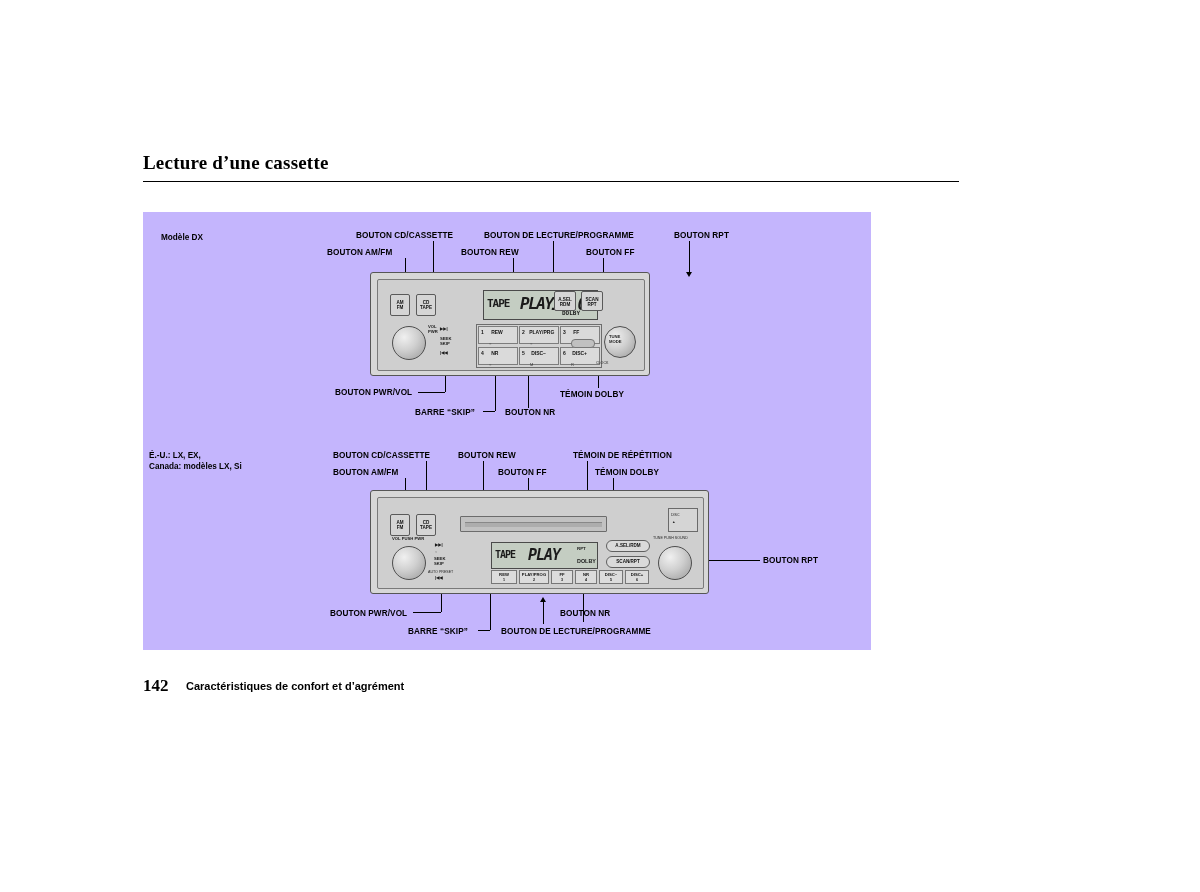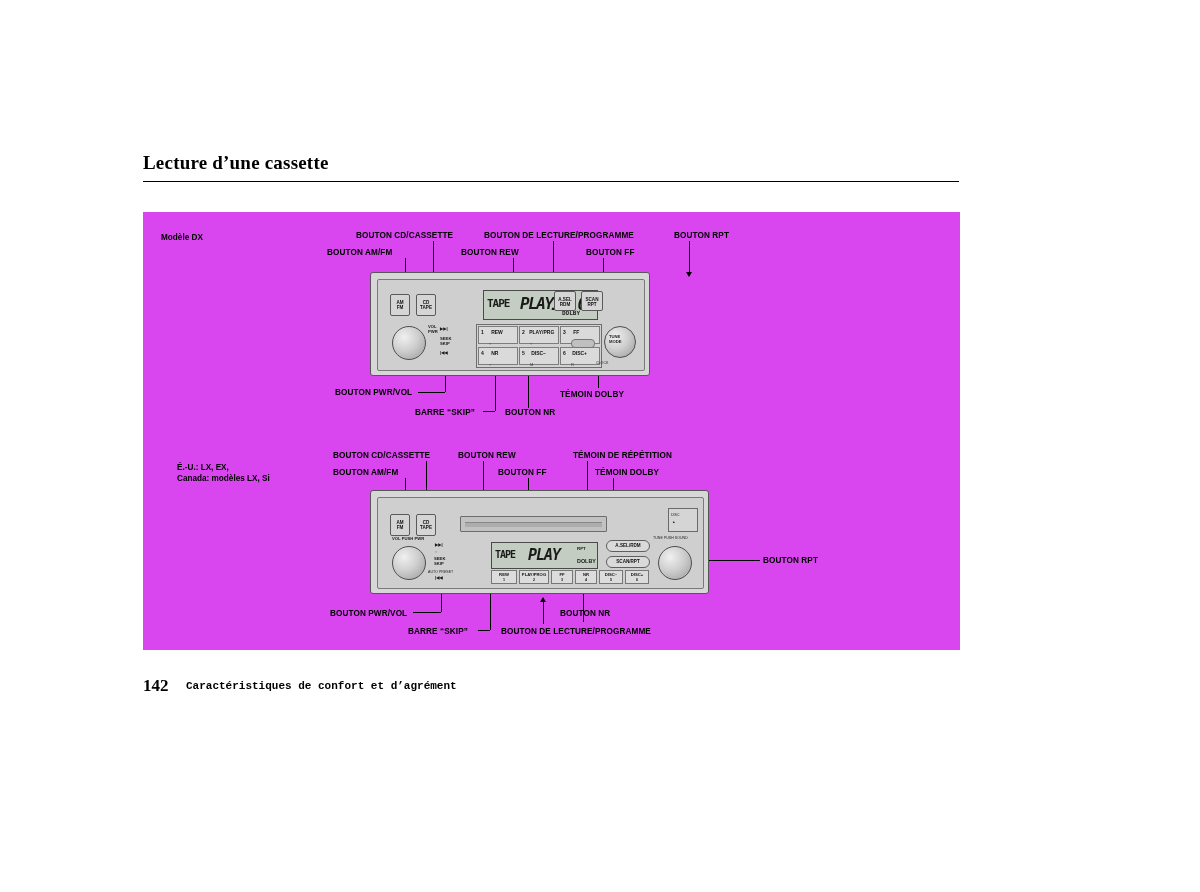--- a/index.html
+++ b/index.html
@@ -40,40 +40,40 @@
     width: 816px;
     height: 1px;
     background: #000;
   }
 
   
   .figure-panel {
     position: absolute;
     left: 143px;
     top: 212px;
-    width: 817px;
+    width: 728px;
     height: 438px;
-    background: #d946ef;
+    background: #c4b5fd;
   }
 
   
   .folio {
     position: absolute;
     left: 143px;
     top: 676px;
     font-family: "Liberation Serif", serif;
     font-weight: bold;
     font-size: 17px;
     color: #000;
   }
   .footer-text {
     position: absolute;
     left: 186px;
     top: 680px;
-    font-family: Liberation Mono, monospace;
+    font-family: Liberation Sans, sans-serif;
     font-weight: bold;
     font-size: 11px;
     color: #000;
   }
 
   
   .callout {
     position: absolute;
     font-size: 8.2px;
     font-weight: bold;
@@ -431,21 +431,21 @@
 
         <div class="btn-amfm" style="left:176px; top:11px; width:22px; height:20px; white-space:pre;">A.SEL
 RDM</div>
         <div class="btn-amfm" style="left:203px; top:11px; width:22px; height:20px; white-space:pre;">SCAN
 RPT</div>
 
         <div style="position:absolute; left:193px; top:59px; width:22px; height:7px; background:#c0c0c0; border:1px solid #777; border-radius:4px;"></div>
       </div>
     </div>
 
-    <div class="model-label" style="left:34px; top:238px; white-space:pre;margin-top:12px;">É.-U.: LX, EX,
+    <div class="model-label" style="left:6px; top:238px; white-space:pre;">É.-U.: LX, EX,
 Canada: modèles LX, Si</div>
 
     <div class="callout" style="left:190px; top:239px;">BOUTON CD/CASSETTE</div>
     <div class="callout" style="left:315px; top:239px;">BOUTON REW</div>
     <div class="callout" style="left:430px; top:239px;">TÉMOIN DE RÉPÉTITION</div>
     <div class="callout" style="left:190px; top:256px;">BOUTON AM/FM</div>
     <div class="callout" style="left:355px; top:256px;">BOUTON FF</div>
     <div class="callout" style="left:452px; top:256px;">TÉMOIN DOLBY</div>
     <div class="callout" style="left:620px; top:344px;">BOUTON RPT</div>
     <div class="callout" style="left:187px; top:397px;">BOUTON PWR/VOL</div>

